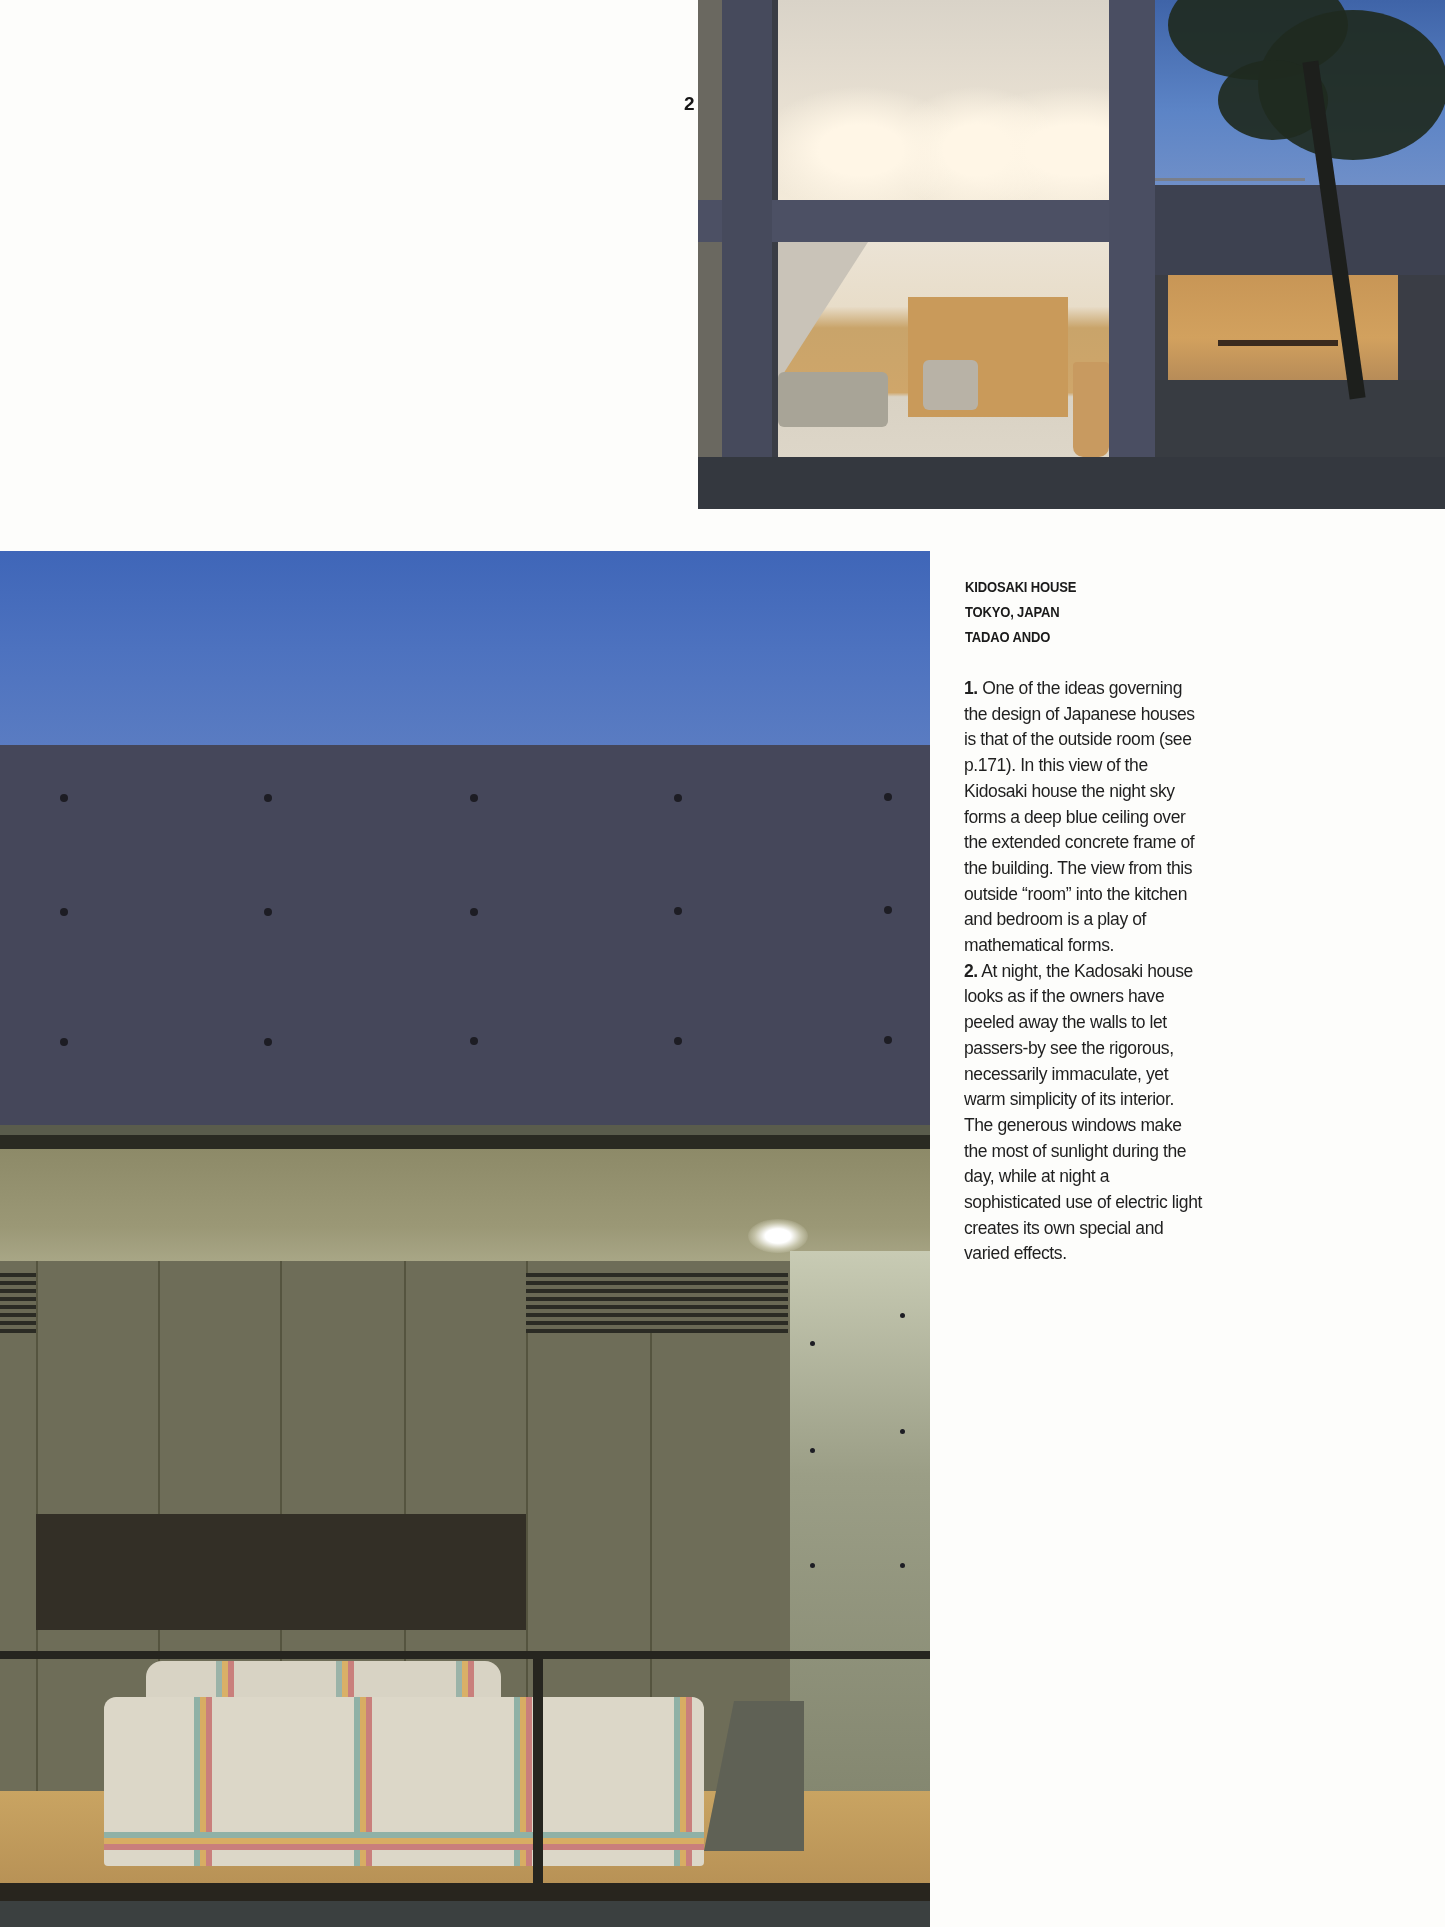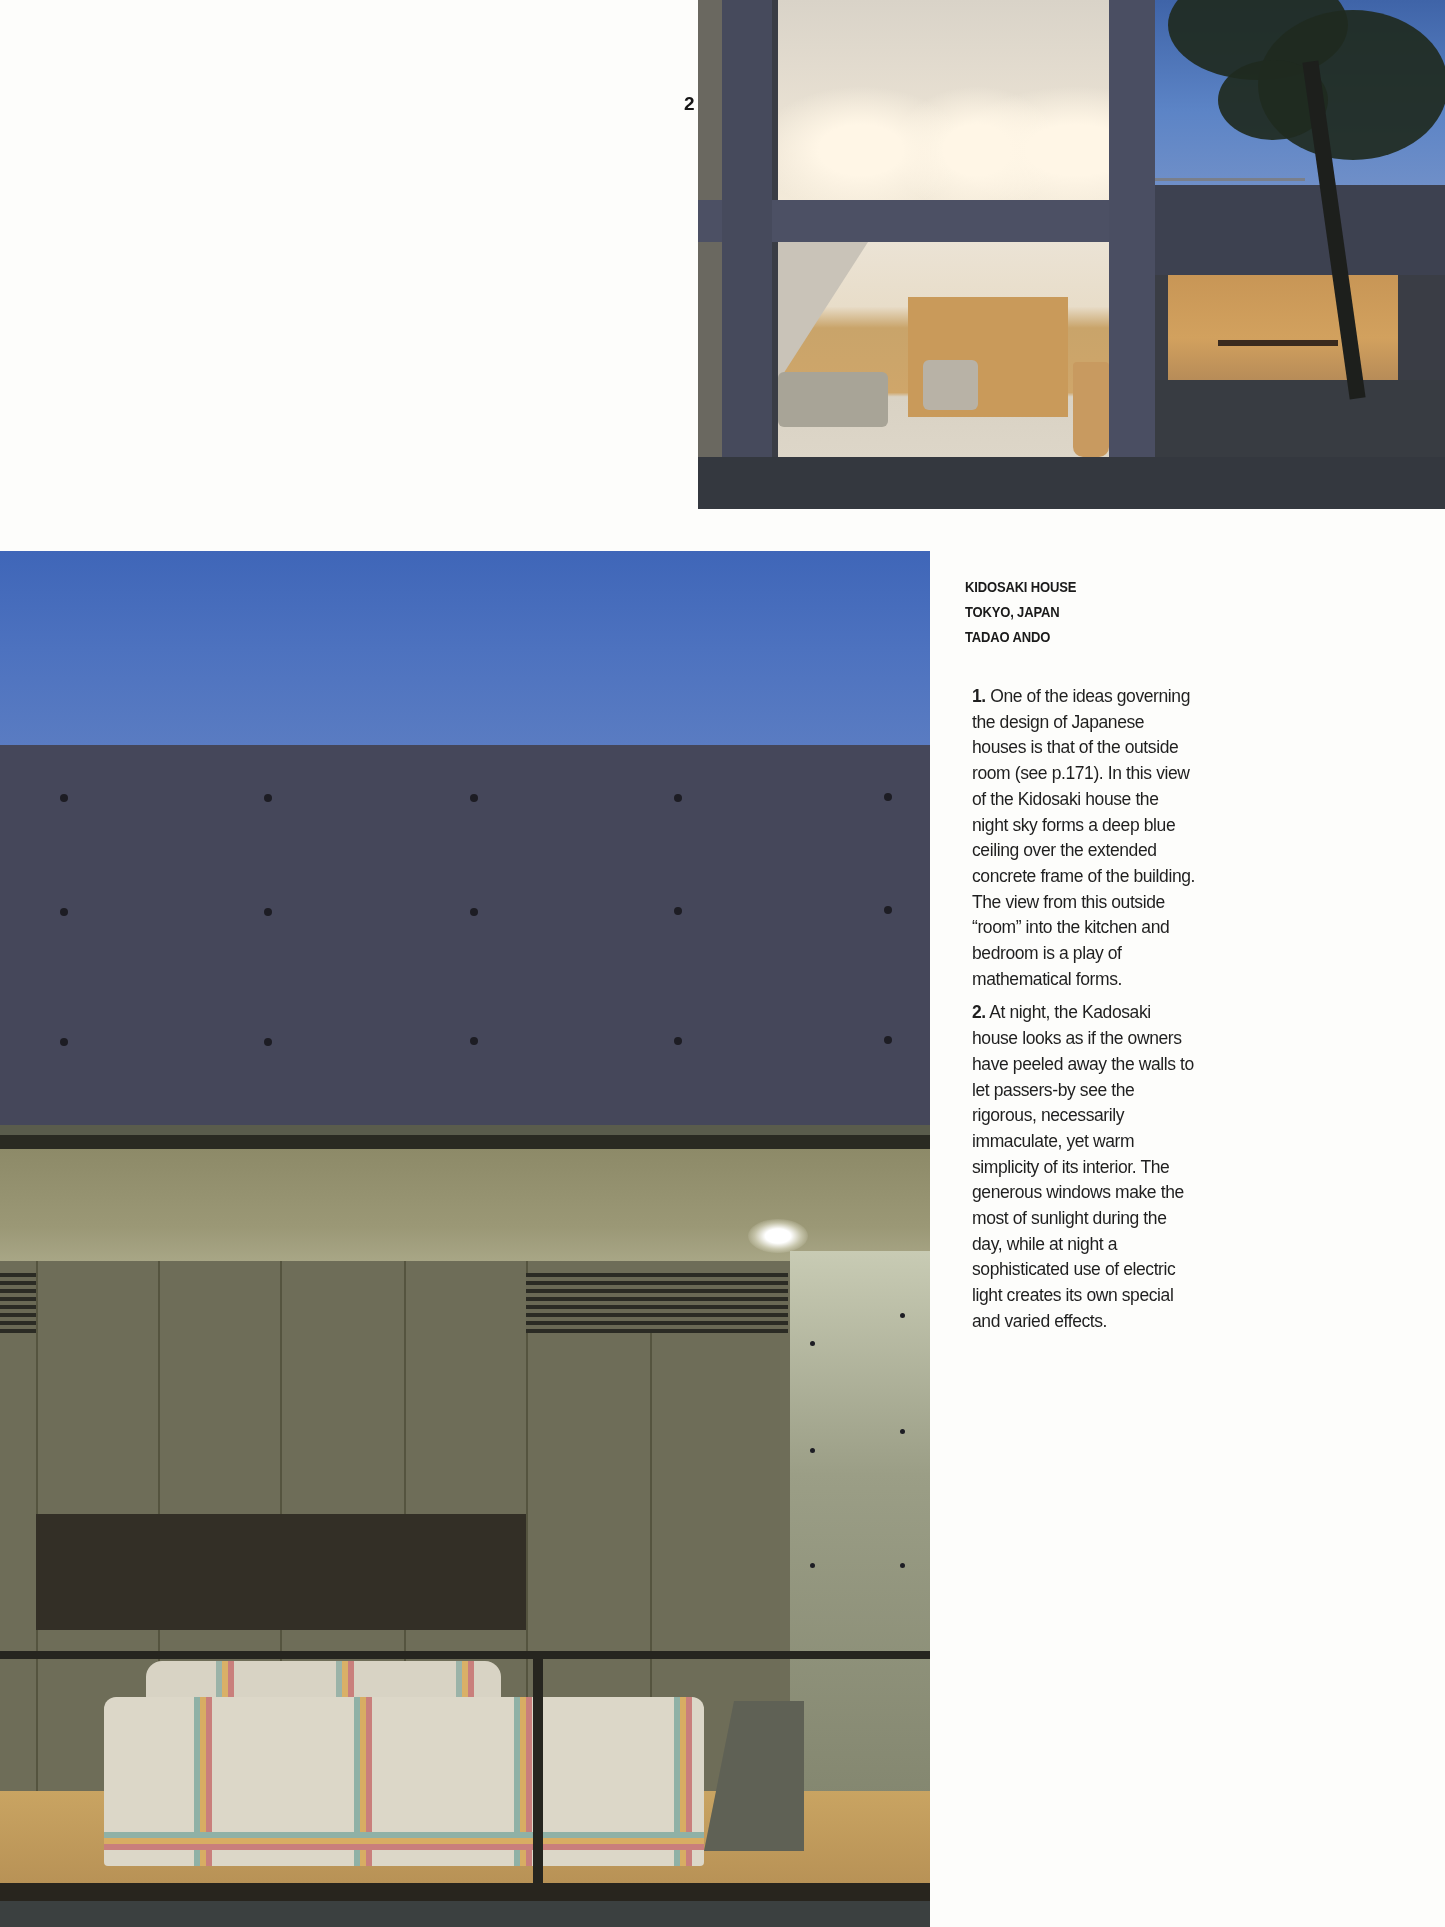--- a/index.html
+++ b/index.html
@@ -77,21 +77,21 @@
 
   
   #figure-number { left: 684px; top: 93px; font-size: 19px; font-weight: bold; color: #151515; }
   #caption-header { left: 965px; top: 574px; width: 300px; }
   #caption-header div {
     font-family: "Liberation Sans", sans-serif; font-weight: bold; font-size: 15.5px;
     line-height: 25px; color: #1a1a1a; letter-spacing: -0.2px; transform: scaleX(0.84); transform-origin: left;
   }
   #caption-body { left: 964px; top: 676px; width: 240px;
     font-size: 17.5px; line-height: 25.7px; color: #1f1f1f; letter-spacing: -0.4px; }
-  #caption-body p { margin: 8px; }
+  #caption-body p { margin: 0; }
   #caption-body .num { font-weight: bold; }
 </style>
 </head>
 <body>
 
 <div id="photo2" class="abs">
   <div class="abs sky"></div>
   <div class="abs canopy" style="left:470px;top:-30px;width:180px;height:110px;"></div>
   <div class="abs canopy" style="left:560px;top:10px;width:190px;height:150px;"></div>
   <div class="abs canopy" style="left:520px;top:60px;width:110px;height:80px;"></div>

